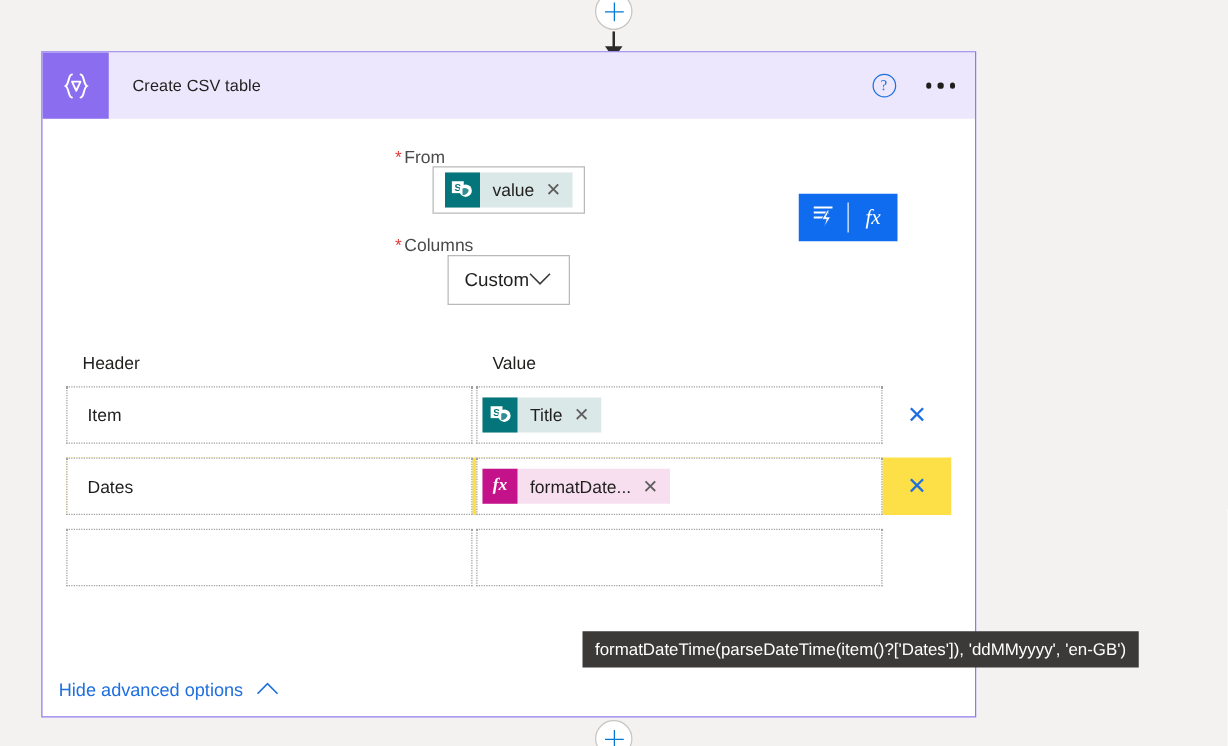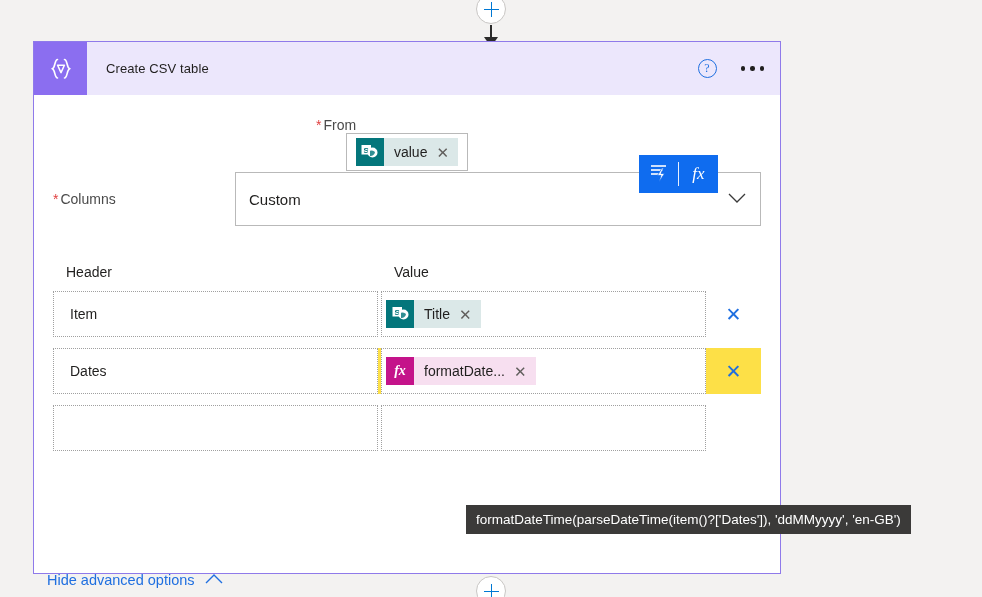--- a/index.html
+++ b/index.html
@@ -140,21 +140,21 @@
     padding: 0 19px;
     position: relative;
     height: 479px;
   }
 
   .field-row {
     display: flex;
     align-items: center;
   }
   .field-row.from { margin-top: 22px; flex-direction: column; }
-  .field-row.columns { margin-top: 1px; }
+  .field-row.columns { margin-top: 17px; flex-direction: column; }
 
   .field-label {
     width: 182px;
     flex: 0 0 auto;
     font-size: 14px;
     color: #4a4a4a;
     padding-left: 0;
   }
   .req-star {
     color: #e03e3e;
@@ -213,21 +213,21 @@
     color: #605e5c;
     cursor: pointer;
     line-height: 1;
     font-size: 15px;
   }
 
   
   .dropdown {
     border: 1px solid #b9b9b9;
     background: #ffffff;
-    height: 54px;
+    height: 40px;
     display: flex;
     align-items: center;
     justify-content: space-between;
     padding: 0 14px 0 13px;
     box-sizing: border-box;
     cursor: pointer;
   }
   .dropdown-value {
     font-size: 15px;
     color: #201f1e;
@@ -325,21 +325,21 @@
     padding: 7px 10px;
     white-space: nowrap;
     z-index: 20;
     margin-top: 20px;
   }
 
   
   .advanced-link {
     position: absolute;
     left: 13px;
-    top: 455px;
+    top: 428px;
     display: flex;
     align-items: center;
     gap: 10px;
     color: #1f6fe0;
     font-size: 14.5px;
     cursor: pointer;
   }
 </style>
 </head>
 <body>

